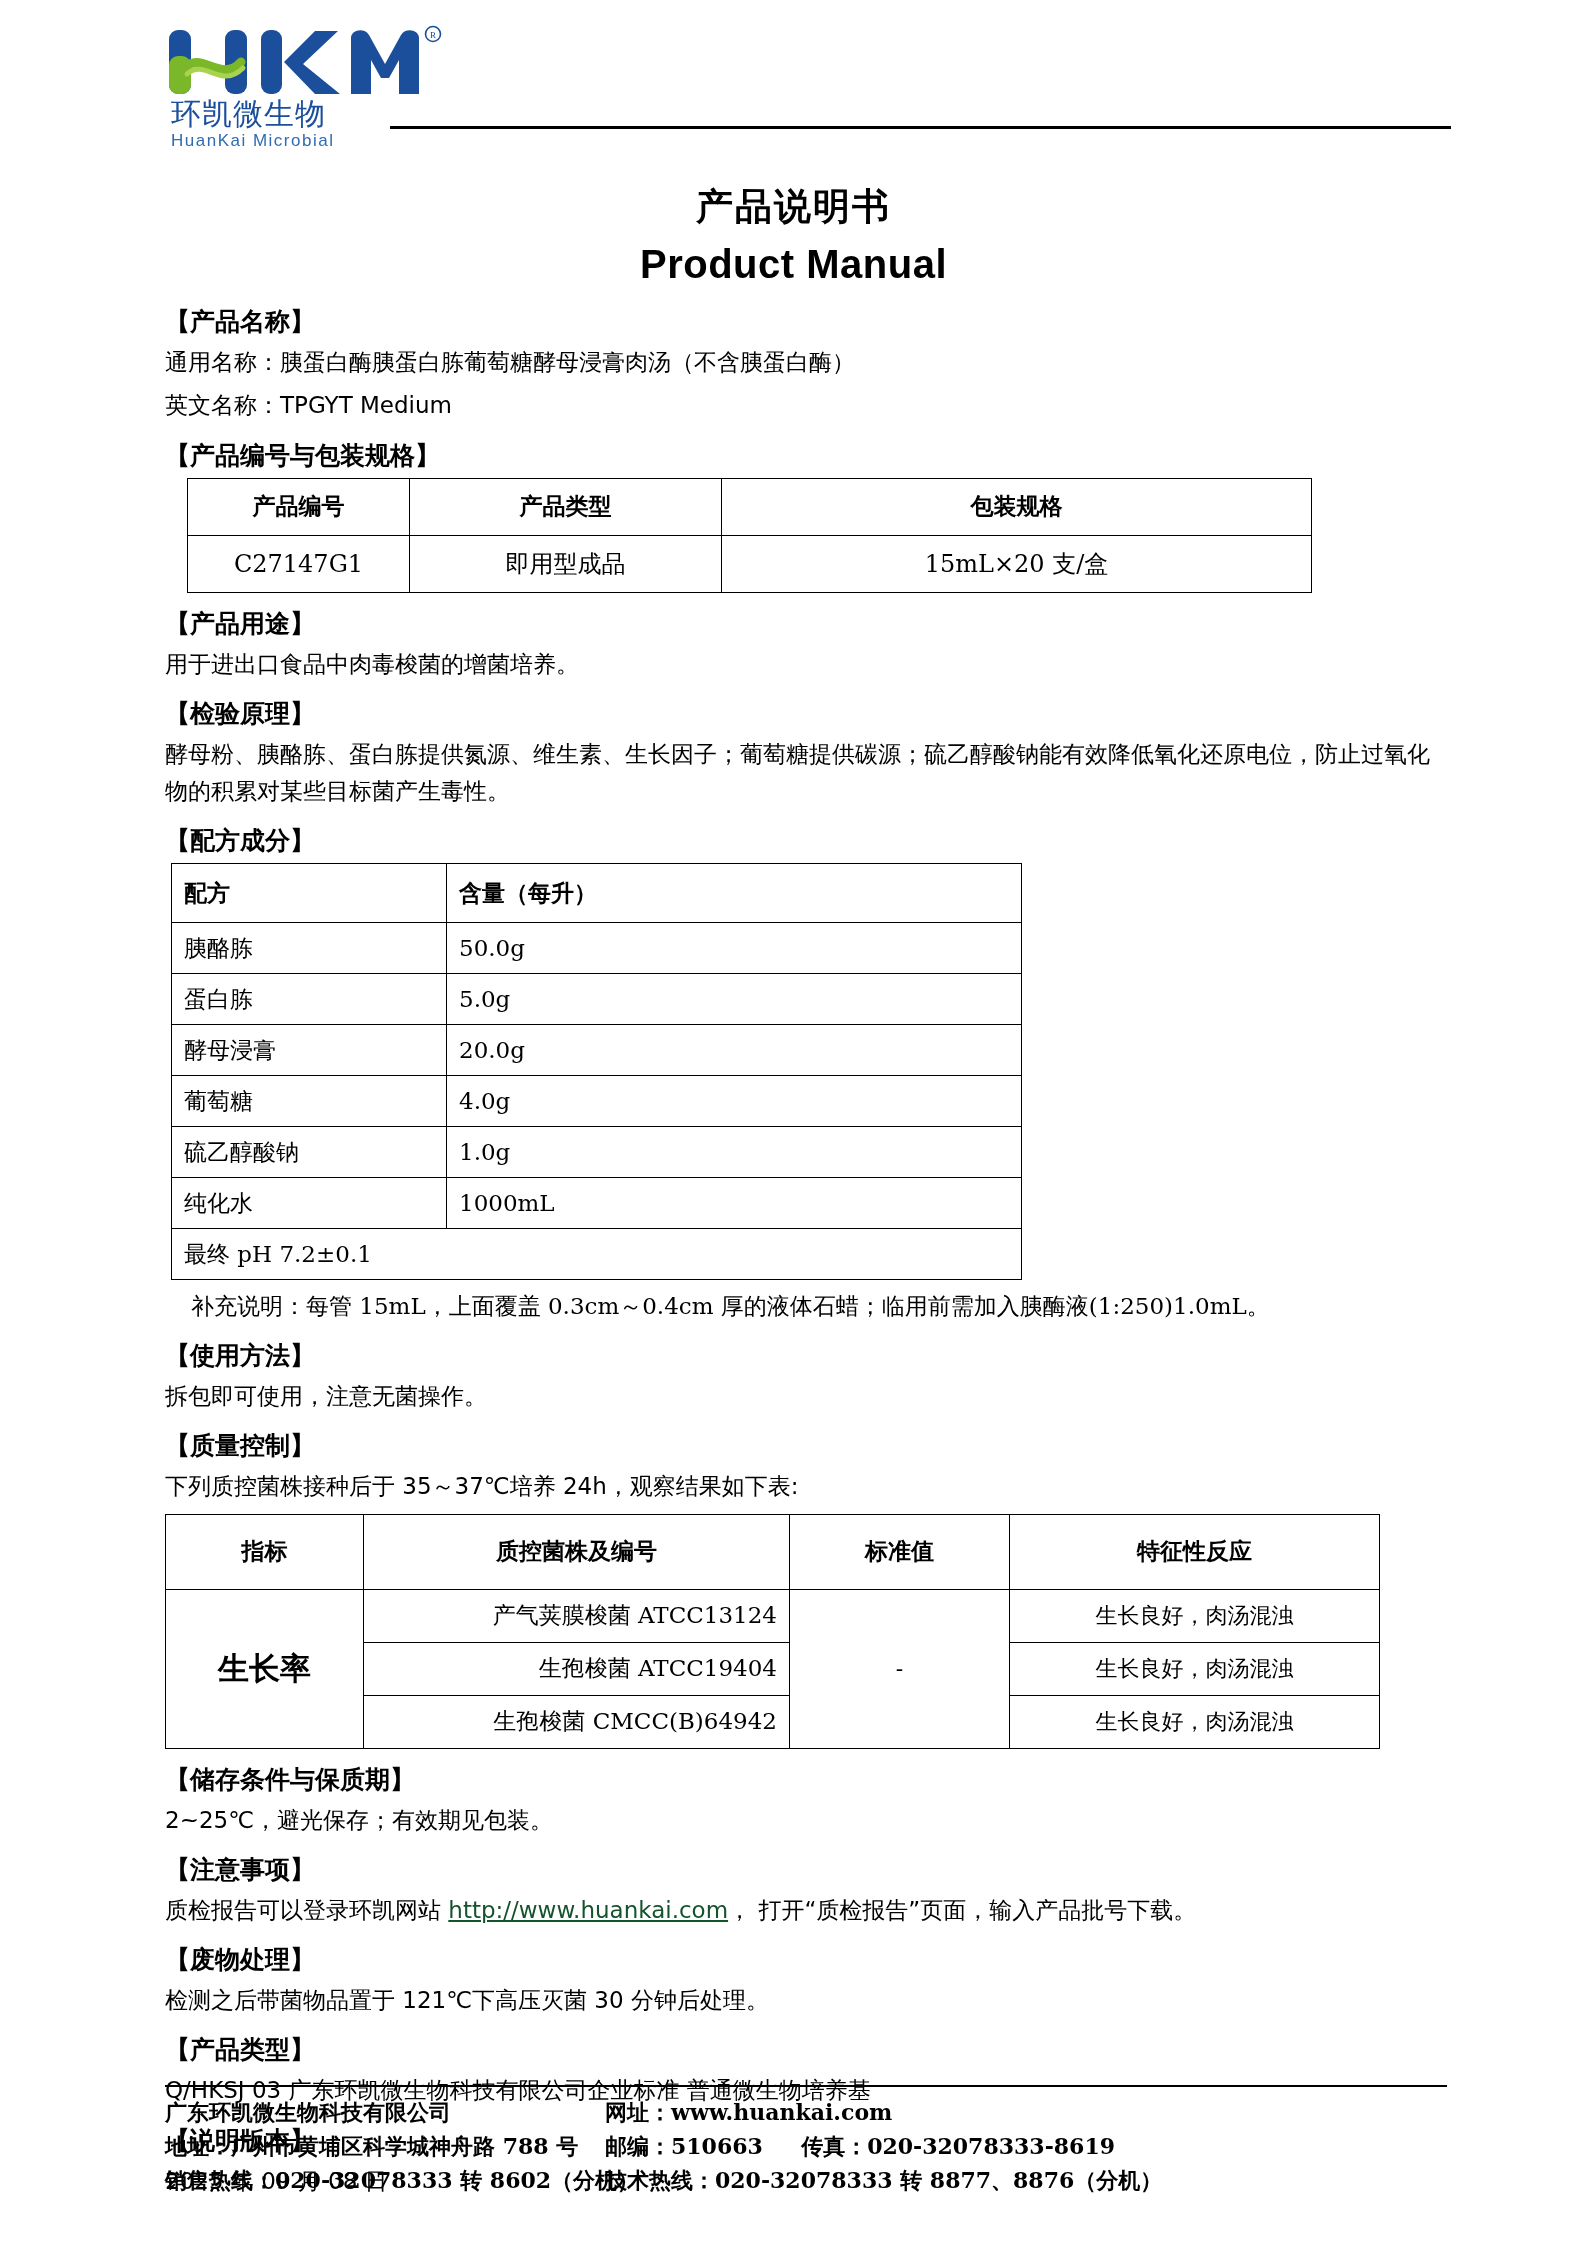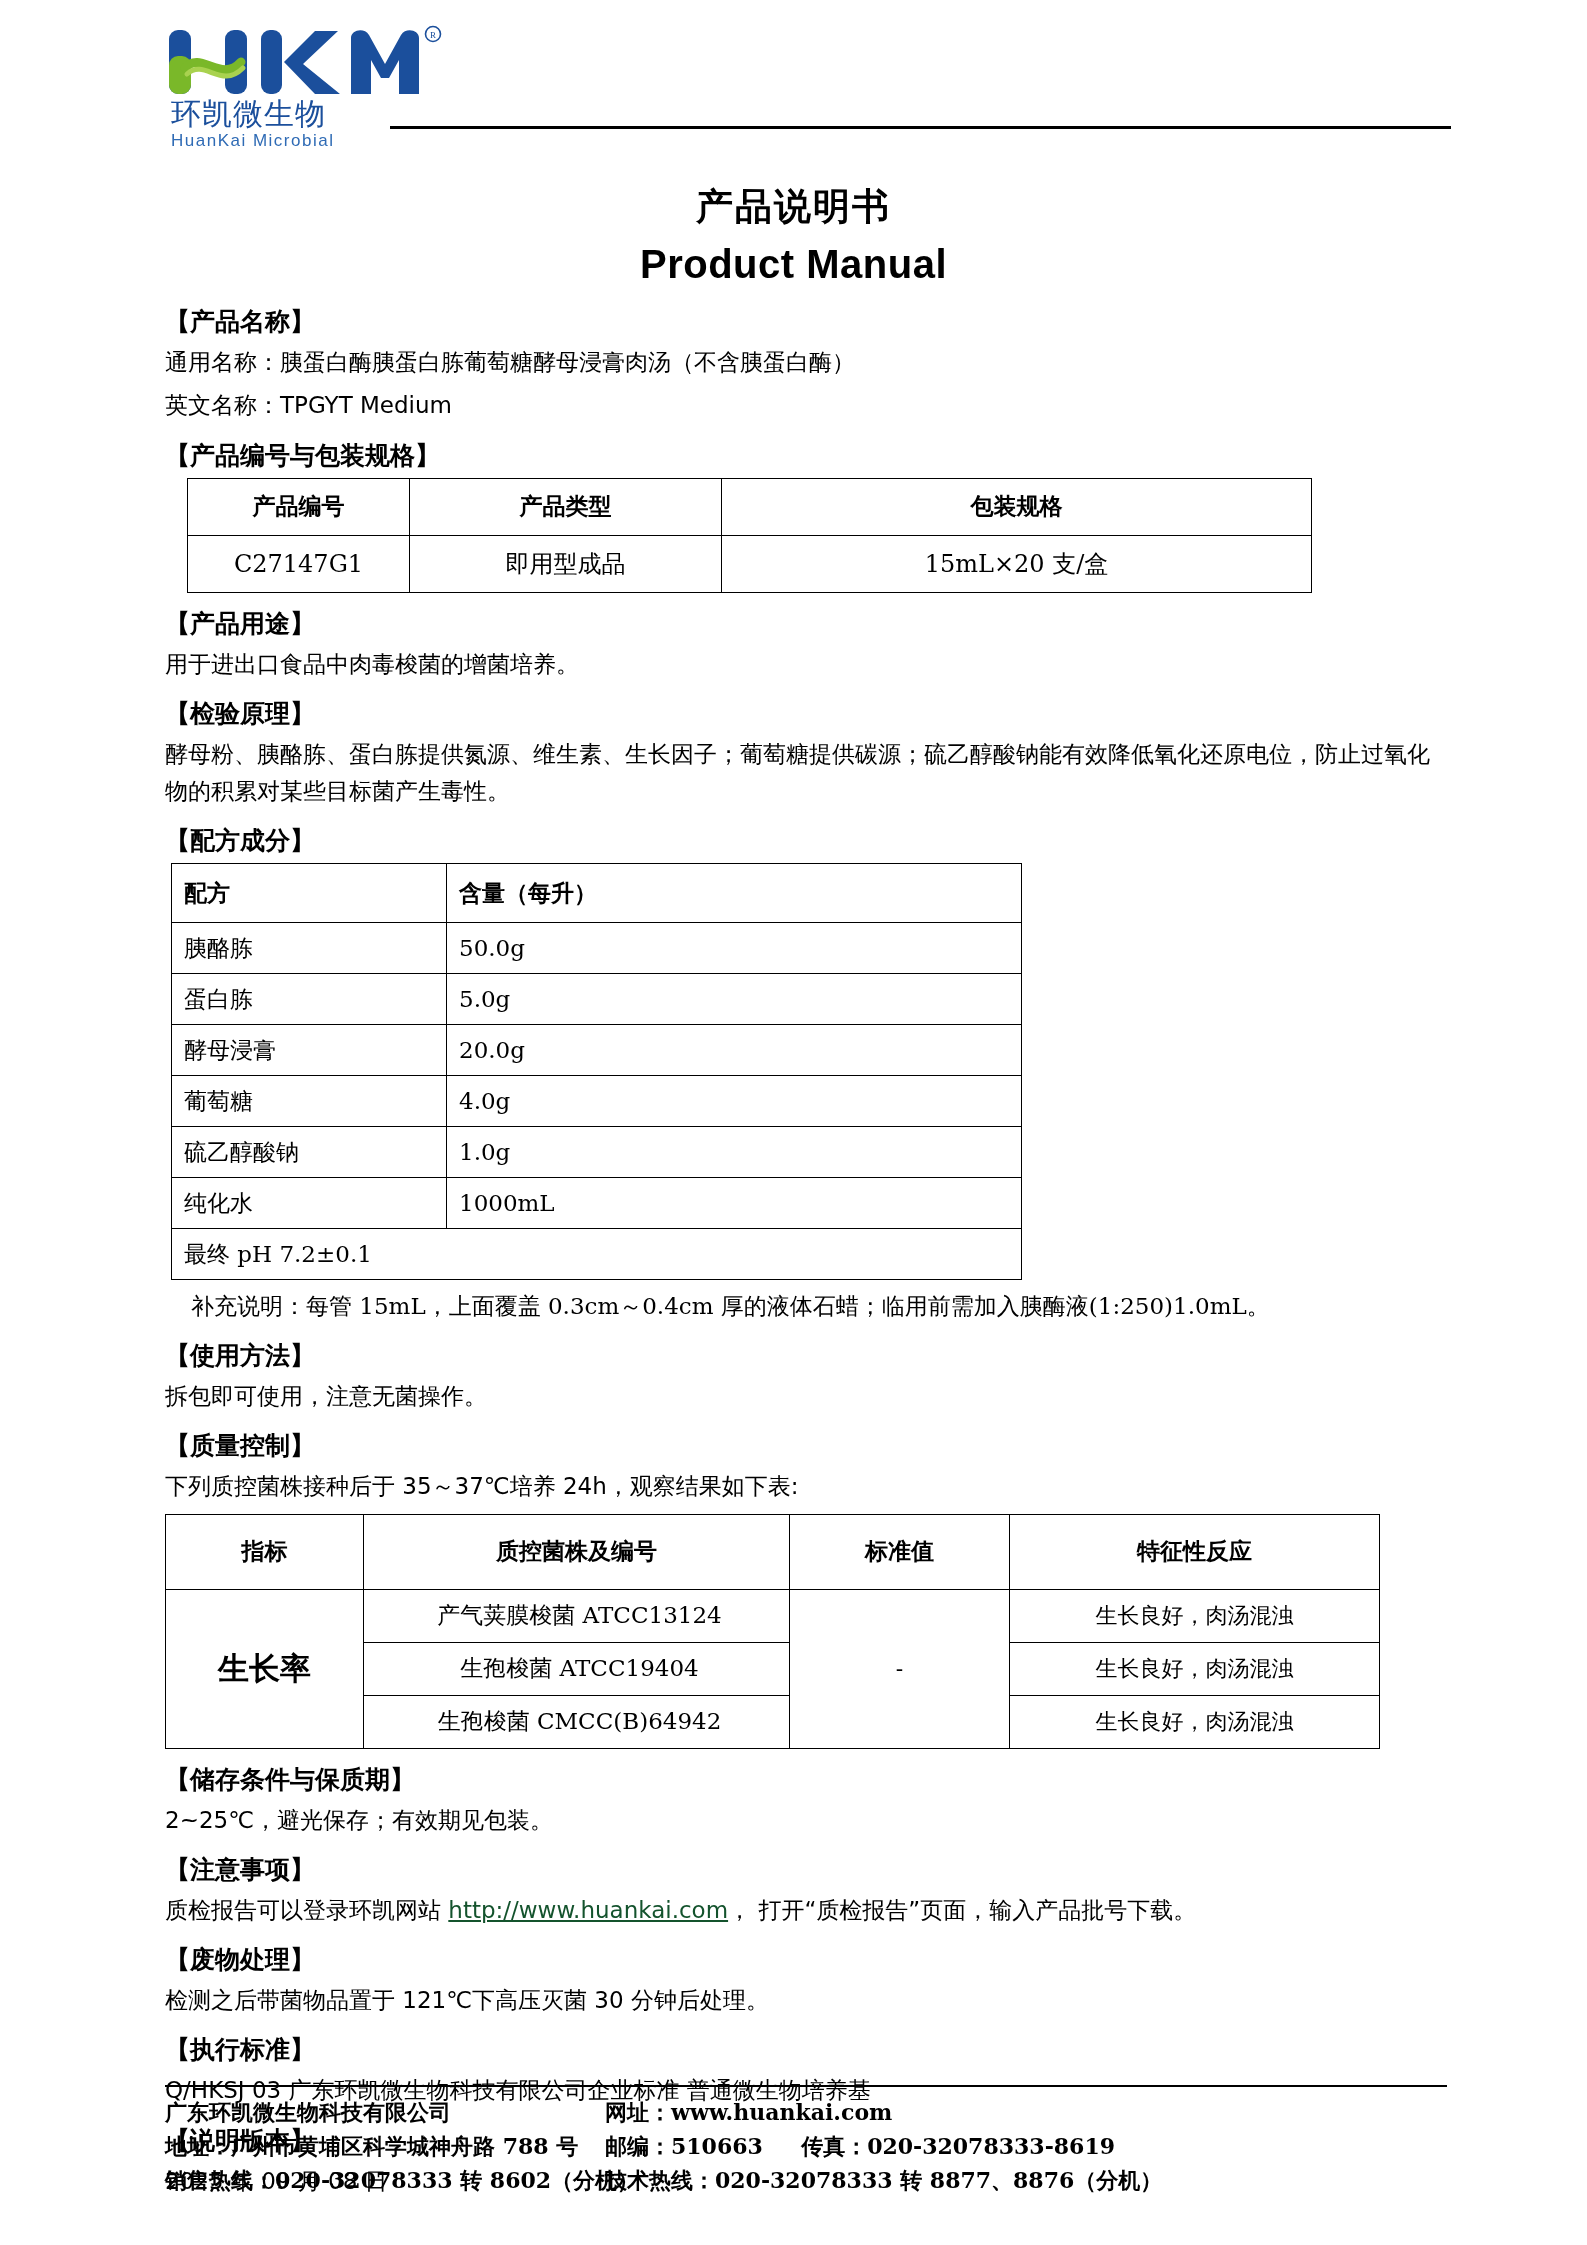--- a/index.html
+++ b/index.html
@@ -161,21 +161,21 @@
     font-size: 22px;
     height: 34px;
   }
   #qc-table td.metric {
     text-align: center;
     font-family: "DejaVu Sans", sans-serif;
     font-weight: bold;
     font-size: 31px;
   }
   #qc-table td.strain {
-    text-align: center;
+    text-align: right;
     font-family: "DejaVu Serif", "Liberation Serif", serif;
     font-size: 23px;
     padding-left: 18px;
   }
   #qc-table td.std {
     text-align: center;
     font-family: "DejaVu Serif", "Liberation Serif", serif;
   }
   #qc-table td.reaction {
     text-align: center;
@@ -365,21 +365,21 @@
     <div class="para">2~25℃，避光保存；有效期见包装。</div>
 
     <div class="sec-head">【注意事项】</div>
     <div class="para">
       <span>质检报告可以登录环凯网站 </span><a class="link" href="#">http://www.huankai.com</a><span>， 打开“质检报告”页面，输入产品批号下载。</span>
     </div>
 
     <div class="sec-head">【废物处理】</div>
     <div class="para">检测之后带菌物品置于 121℃下高压灭菌 30 分钟后处理。</div>
 
-    <div class="sec-head">【执行标准】</div>
+    <div class="sec-head">【产品类型】</div>
     <div class="para">Q/HKSJ 03  广东环凯微生物科技有限公司企业标准   普通微生物培养基</div>
 
     <div class="sec-head">【说明版本】</div>
     <div class="para">2025 年 09 月 08 日</div>
 
   </div>
 
   <div class="footer">
     <div class="footer-rule"></div>
     <div class="footer-grid">

